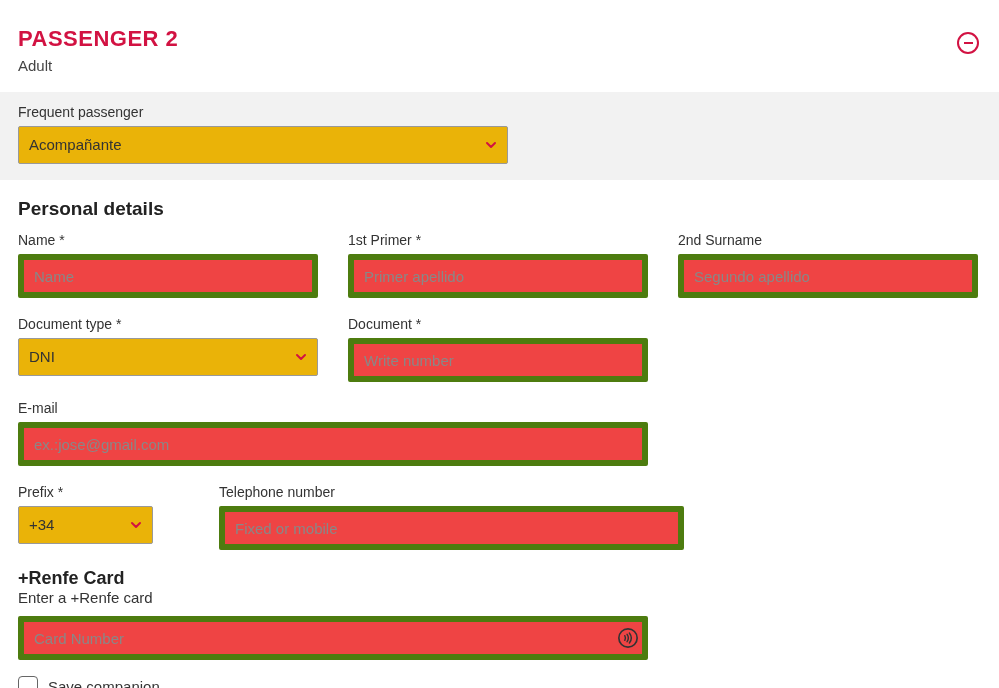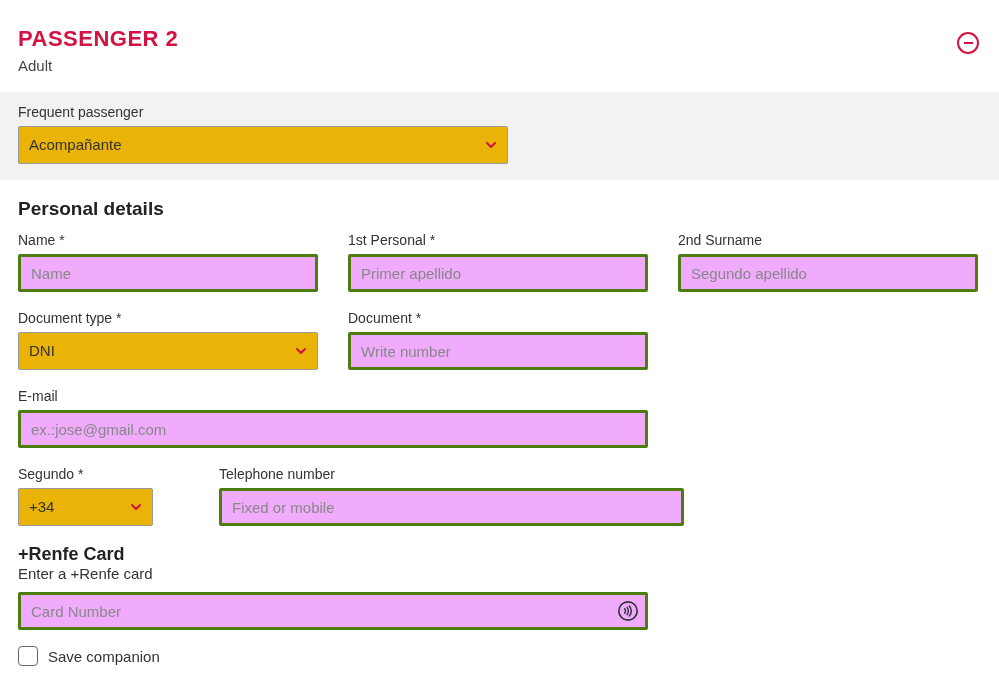--- a/index.html
+++ b/index.html
@@ -86,27 +86,27 @@
   h2.section {
     font-size: 19px;
     font-weight: 700;
     color: #222;
     margin: 18px 0 12px 0;
   }
   .row { display: flex; gap: 30px; margin-bottom: 18px; }
   .col { display: flex; flex-direction: column; }
   .col-third { width: 300px; }
   input[type="text"] {
-    height: 38px;
-    border: 3px solid #4d7c0f;
+    height: 44px;
+    border: 6px solid #4d7c0f;
     padding: 0 10px;
     font-size: 15px;
     color: #333;
     border-radius: 2px;
-    background: #f0abfc;
+    background: #ef4444;
   }
   input[type="text"]::placeholder { color: #888; }
   .doc-select-wrap { position: relative; width: 300px; }
   .prefix-wrap { position: relative; width: 135px; }
   .prefix-wrap .select-input,
   .doc-select-wrap .select-input { width: 100%; }
   .phone-col { width: 465px; margin-left: 44px; }
   .email-col { width: 630px; }
   .renfe-heading {
     font-size: 18px;
@@ -181,21 +181,21 @@
   </div>
 
   <h2 class="section">Personal details</h2>
 
   <div class="row">
     <div class="col col-third">
       <label class="label">Name *</label>
       <input type="text" placeholder="Name" style="">
     </div>
     <div class="col col-third">
-      <label class="label">1st Personal *</label>
+      <label class="label">1st Primer *</label>
       <input type="text" placeholder="Primer apellido" style="">
     </div>
     <div class="col col-third">
       <label class="label">2nd Surname</label>
       <input type="text" placeholder="Segundo apellido" style="">
     </div>
   </div>
 
   <div class="row">
     <div class="col">
@@ -217,21 +217,21 @@
 
   <div class="row">
     <div class="col email-col">
       <label class="label">E-mail</label>
       <input type="text" placeholder="ex.:jose@gmail.com" style="">
     </div>
   </div>
 
   <div class="row" style="gap:22px;">
     <div class="col">
-      <label class="label">Segundo *</label>
+      <label class="label">Prefix *</label>
       <div class="prefix-wrap">
         <div class="select-input" style="line-height:36px;">+34</div>
         <span class="chev">
           <svg width="14" height="14" viewBox="0 0 14 14">
               <path d="M3 5 L7 9 L11 5" stroke="#d21242" stroke-width="2" fill="none" stroke-linecap="round" stroke-linejoin="round"></path>
             </svg>
         </span>
       </div>
     </div>
     <div class="col phone-col">

